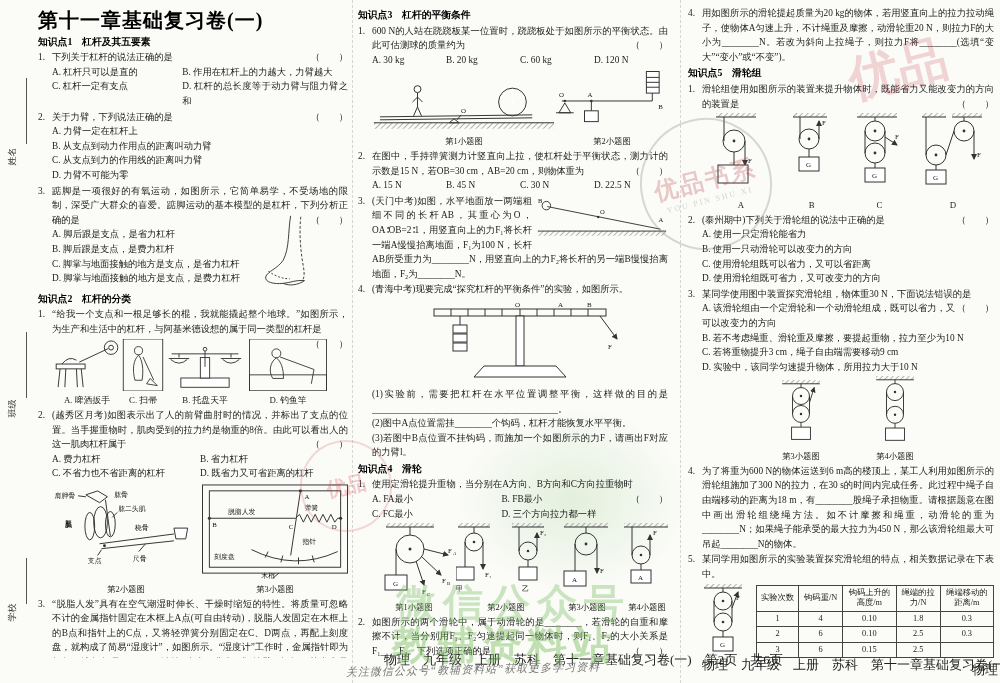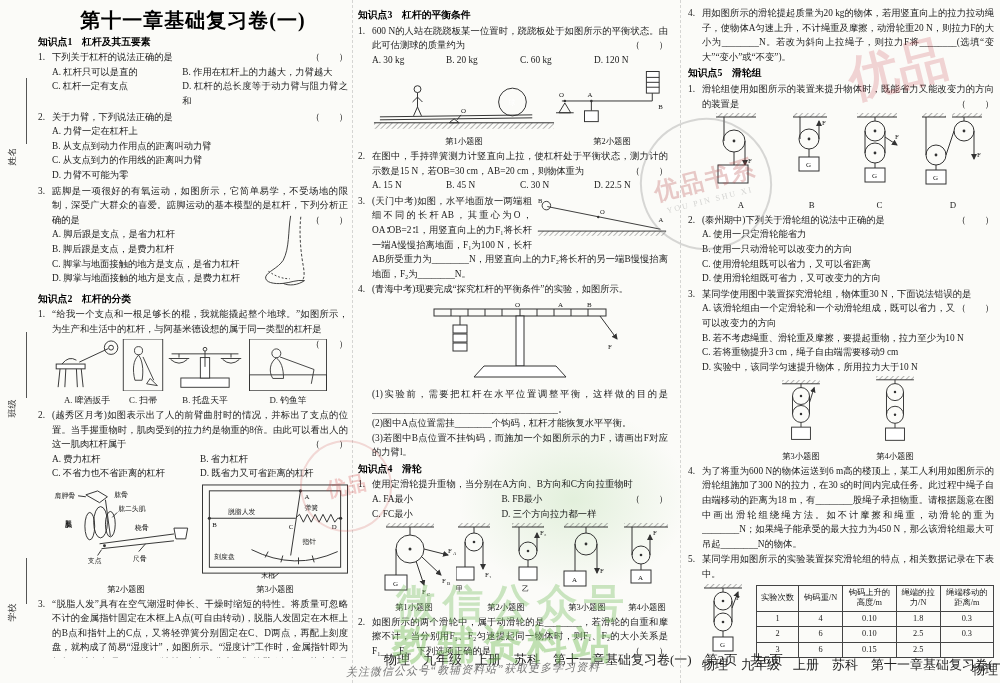--- a/index.html
+++ b/index.html
@@ -2,21 +2,21 @@
 <html><head>
 <meta charset="utf-8">
 <style>
   html,body{margin:0;padding:0;background:#ddd;}
   .page{position:relative;width:1000px;height:683px;background:#fbfbf8;overflow:hidden;
         font-family:"Liberation Serif","DejaVu Serif",serif;color:#212121;}
   .col{position:absolute;font-size:9.3px;line-height:14.6px;text-align:justify;z-index:1;}
   #col1{left:38px;top:8px;width:310px;height:650px;overflow:hidden;}
   #col2{left:358px;top:6px;width:310px;height:650px;overflow:hidden;}
   #col3{left:688px;top:6px;width:306px;height:652px;overflow:hidden;}
-  .title{font-size:20px;font-weight:bold;text-align:center;margin:5px 0 7px;letter-spacing:1px;color:#000;}
+  .title{font-size:20px;font-weight:bold;text-align:left;margin:5px 0 7px;letter-spacing:1px;color:#000;}
   .kp{font-weight:bold;font-size:9.8px;margin:2px 0 1px;color:#000;}
   .q{position:relative;padding-left:14px;margin-bottom:1px;}
   .q>.n{position:absolute;left:0;top:0;}
   .qb{overflow:hidden;}
   .brk{float:right;}
   .og{display:grid;}
   .og-ab{grid-template-columns:44% 56%;}
   .og-half{grid-template-columns:50% 50%;}
   .og4{display:flex;}
   .og4>span{flex:1;white-space:nowrap;}

